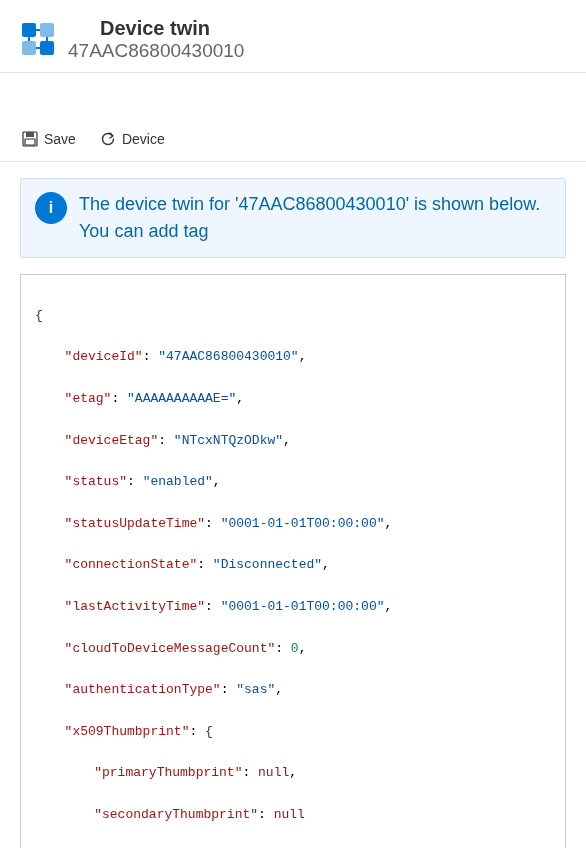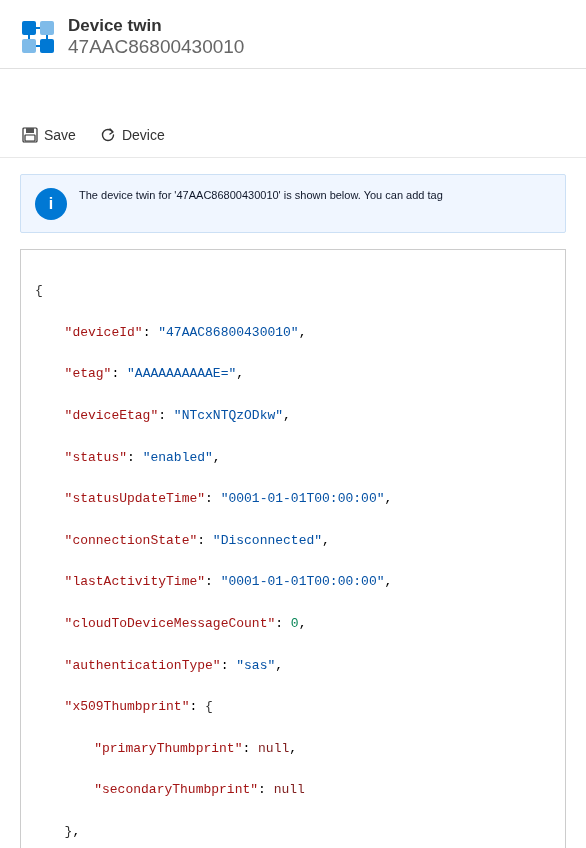--- a/index.html
+++ b/index.html
@@ -22,24 +22,25 @@
       width: 36px;
       height: 36px;
       margin-right: 12px;
       flex-shrink: 0;
     }
     .header-text {
       display: flex;
       flex-direction: column;
     }
     .header-title {
-      font-size: 17px;
+      font-size: 20px;
       font-weight: 600;
       color: #333;
       line-height: 1.2;
+      margin-left: 32px;
     }
     .header-subtitle {
       font-size: 19px;
       color: #666;
     }
 
     
     .toolbar {
       display: flex;
       align-items: center;
@@ -79,22 +80,22 @@
       display: flex;
       align-items: center;
       justify-content: center;
       font-weight: 700;
       font-size: 16px;
       flex-shrink: 0;
       margin-right: 12px;
       margin-top: 1px;
     }
     .info-text {
-      font-size: 11px;
-      color: #0f172a;
+      font-size: 18px;
+      color: #0369a1;
       line-height: 1.5;
     }
 
     
     .json-container {
       margin: 0 20px 20px 20px;
       border: 1px solid #ccc;
       font-family: 'Consolas', 'Courier New', monospace;
       font-size: 13px;
       line-height: 1.6;

